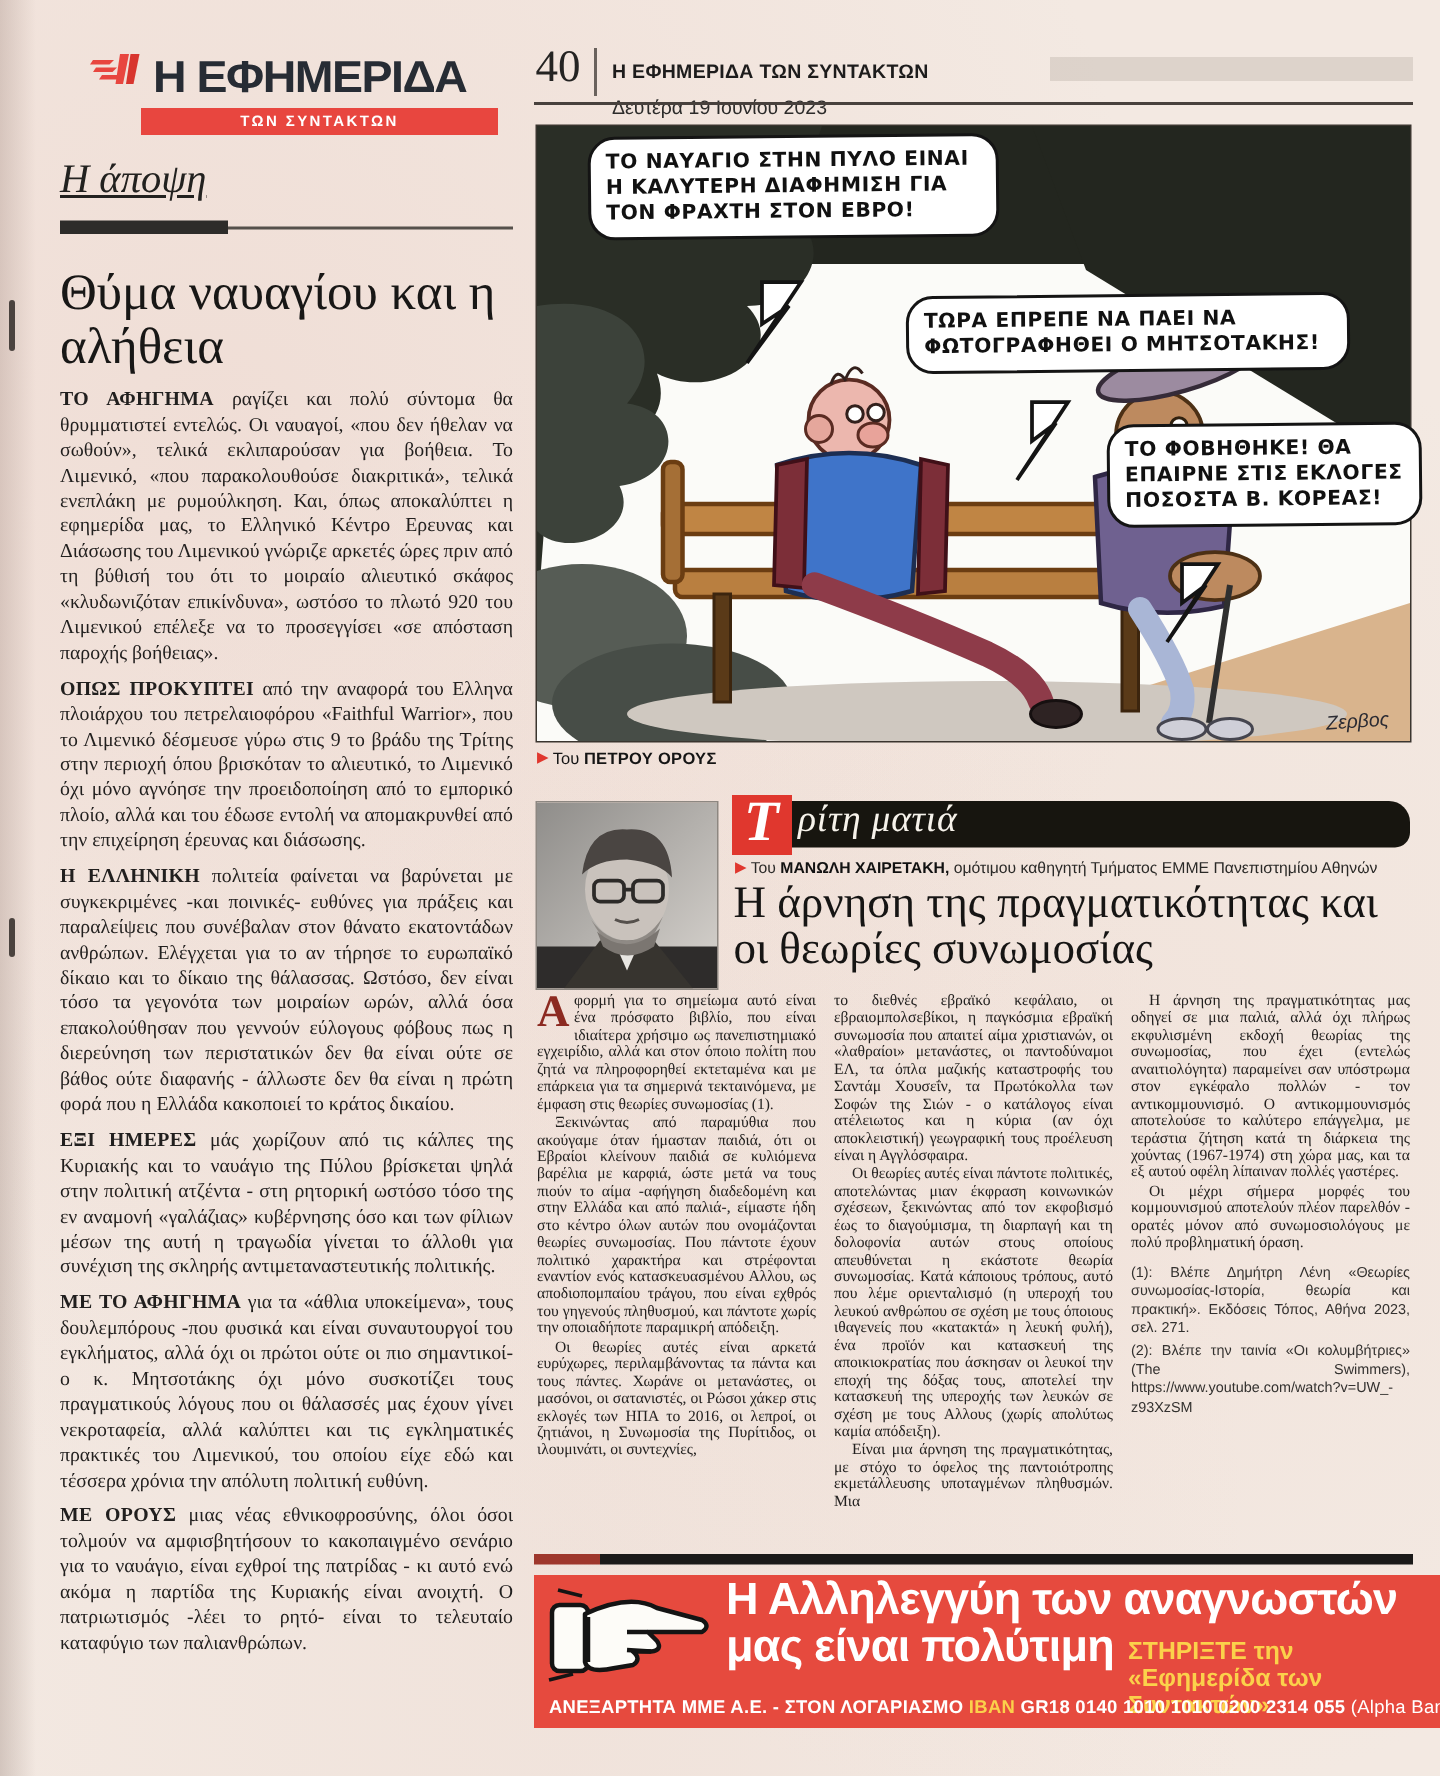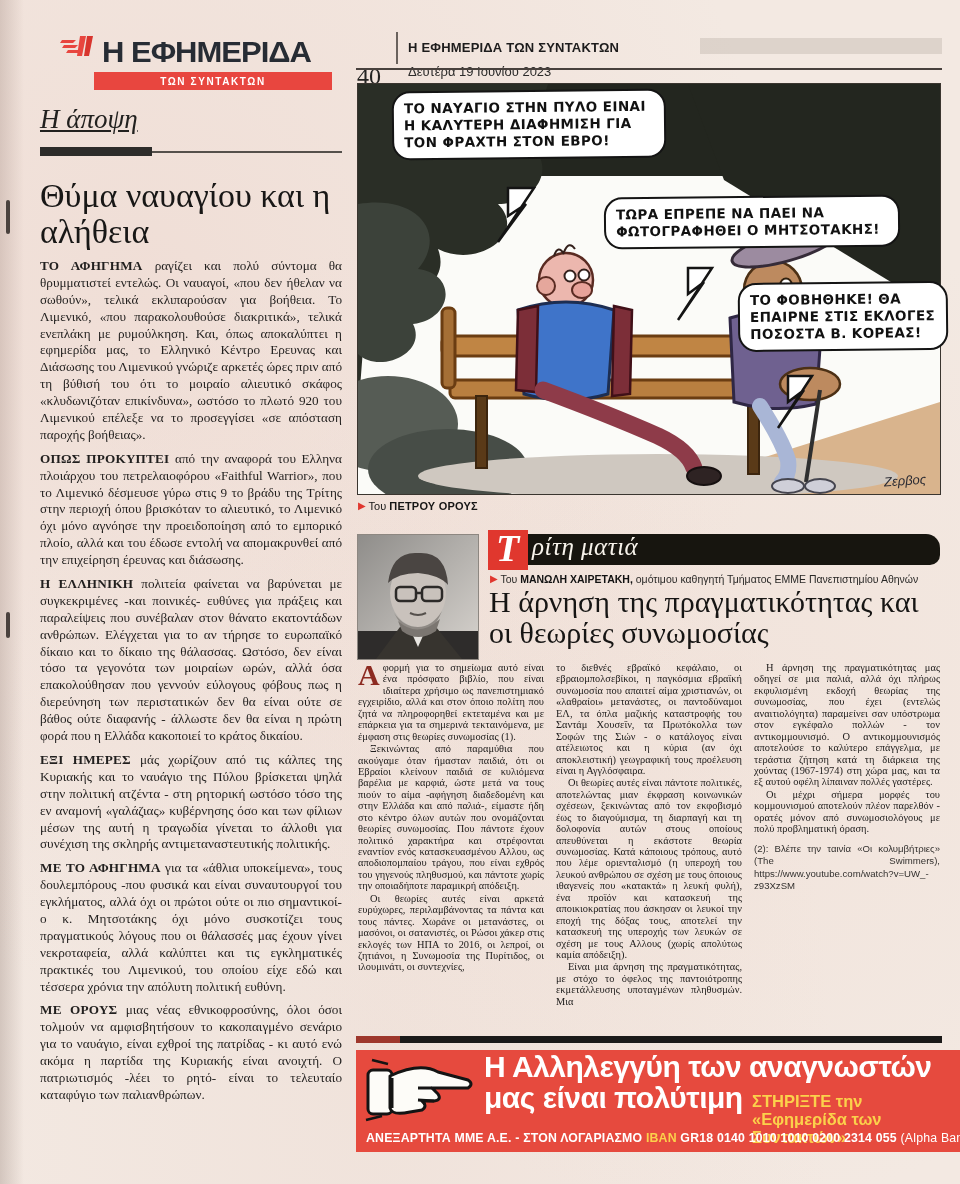--- a/index.html
+++ b/index.html
@@ -11,21 +11,21 @@
       radial-gradient(ellipse at 40% 90%, rgba(228,200,190,.20), transparent 55%),
       linear-gradient(90deg, rgba(95,70,60,.22), rgba(95,70,60,0) 2.5%);
     font-family:"Liberation Sans","DejaVu Sans",sans-serif;color:#1d1c1c;}
   .abs{position:absolute;}
   .serif{font-family:"Liberation Serif","DejaVu Serif",serif;}
   .just{text-align:justify;text-justify:inter-word;}
   
   .scanmark{position:absolute;background:#4a423e;border-radius:2px;}
 
   
-  #pagenum{left:357px;top:28px;font-size:24px;font-weight:400;color:#242322;margin-top:35px;}
+  #pagenum{left:357px;top:28px;font-size:30px;font-weight:400;color:#242322;}
   #hdr-divider{left:396px;top:32px;width:2px;height:32px;background:#6a625d;}
   #hdr-row{left:408px;top:40px;display:flex;align-items:baseline;gap:9px;flex-direction:column;}
   #hdr-name{font-size:13px;font-weight:700;letter-spacing:.2px;color:#1d1c1c;}
   #hdr-date{font-size:13px;color:#2c2b2a;}
   #hdr-rule{left:356px;top:68px;width:586px;height:2px;background:#48413d;}
   #hdr-smear{left:700px;top:38px;width:242px;height:16px;background:rgba(120,110,100,.18);}
 
   
   #masthead{left:60px;top:34px;width:282px;}
   #masthead-row{display:flex;align-items:flex-start;gap:6px;}
@@ -246,20 +246,21 @@
   </div>
   <div class="abs serif just col" id="col-2">
     <p>το διεθνές εβραϊκό κεφάλαιο, οι εβραιομπολσεβίκοι, η παγκόσμια εβραϊκή συνωμοσία που απαιτεί αίμα χριστιανών, οι «λαθραίοι» μετανάστες, οι παντοδύναμοι ΕΛ, τα όπλα μαζικής καταστροφής του Σαντάμ Χουσεΐν, τα Πρωτόκολλα των Σοφών της Σιών - ο κατάλογος είναι ατέλειωτος και η κύρια (αν όχι αποκλειστική) γεωγραφική τους προέλευση είναι η Αγγλόσφαιρα.</p>
     <p class="ind">Οι θεωρίες αυτές είναι πάντοτε πολιτικές, αποτελώντας μιαν έκφραση κοινωνικών σχέσεων, ξεκινώντας από τον εκφοβισμό έως το διαγούμισμα, τη διαρπαγή και τη δολοφονία αυτών στους οποίους απευθύνεται η εκάστοτε θεωρία συνωμοσίας. Κατά κάποιους τρόπους, αυτό που λέμε οριενταλισμό (η υπεροχή του λευκού ανθρώπου σε σχέση με τους όποιους ιθαγενείς που «κατακτά» η λευκή φυλή), ένα προϊόν και κατασκευή της αποικιοκρατίας που άσκησαν οι λευκοί την εποχή της δόξας τους, αποτελεί την κατασκευή της υπεροχής των λευκών σε σχέση με τους Αλλους (χωρίς απολύτως καμία απόδειξη).</p>
     <p class="ind">Είναι μια άρνηση της πραγματικότητας, με στόχο το όφελος της παντοιότροπης εκμετάλλευσης υποταγμένων πληθυσμών. Μια</p>
   </div>
   <div class="abs serif just col" id="col-3">
     <p class="ind">Η άρνηση της πραγματικότητας μας οδηγεί σε μια παλιά, αλλά όχι πλήρως εκφυλισμένη εκδοχή θεωρίας της συνωμοσίας, που έχει (εντελώς αναιτιολόγητα) παραμείνει σαν υπόστρωμα στον εγκέφαλο πολλών - τον αντικομμουνισμό. Ο αντικομμουνισμός αποτελούσε το καλύτερο επάγγελμα, με τεράστια ζήτηση κατά τη διάρκεια της χούντας (1967-1974) στη χώρα μας, και τα εξ αυτού οφέλη λίπαιναν πολλές γαστέρες.</p>
     <p class="ind">Οι μέχρι σήμερα μορφές του κομμουνισμού αποτελούν πλέον παρελθόν - ορατές μόνον από συνωμοσιολόγους με πολύ προβληματική όραση.</p>
     <div class="footnote">
+      <p>(1): Βλέπε Δημήτρη Λένη «Θεωρίες συνωμοσίας-Ιστορία, θεωρία και πρακτική». Εκδόσεις Τόπος, Αθήνα 2023, σελ. 271.</p>
       <p>(2): Βλέπε την ταινία «Οι κολυμβήτριες» (The Swimmers), https://www.youtube.com/watch?v=UW_-z93XzSM</p>
     </div>
   </div>
 
   <div class="abs" id="pre-banner-rule"></div>
   <div class="abs" id="banner">
     <div id="banner-hand">
       <svg width="116" height="74" viewBox="0 0 116 74">
         <g stroke="#141414" stroke-width="3" fill="#fdfcf8" stroke-linejoin="round">
           <rect x="6" y="16" width="24" height="44" rx="5"></rect>

